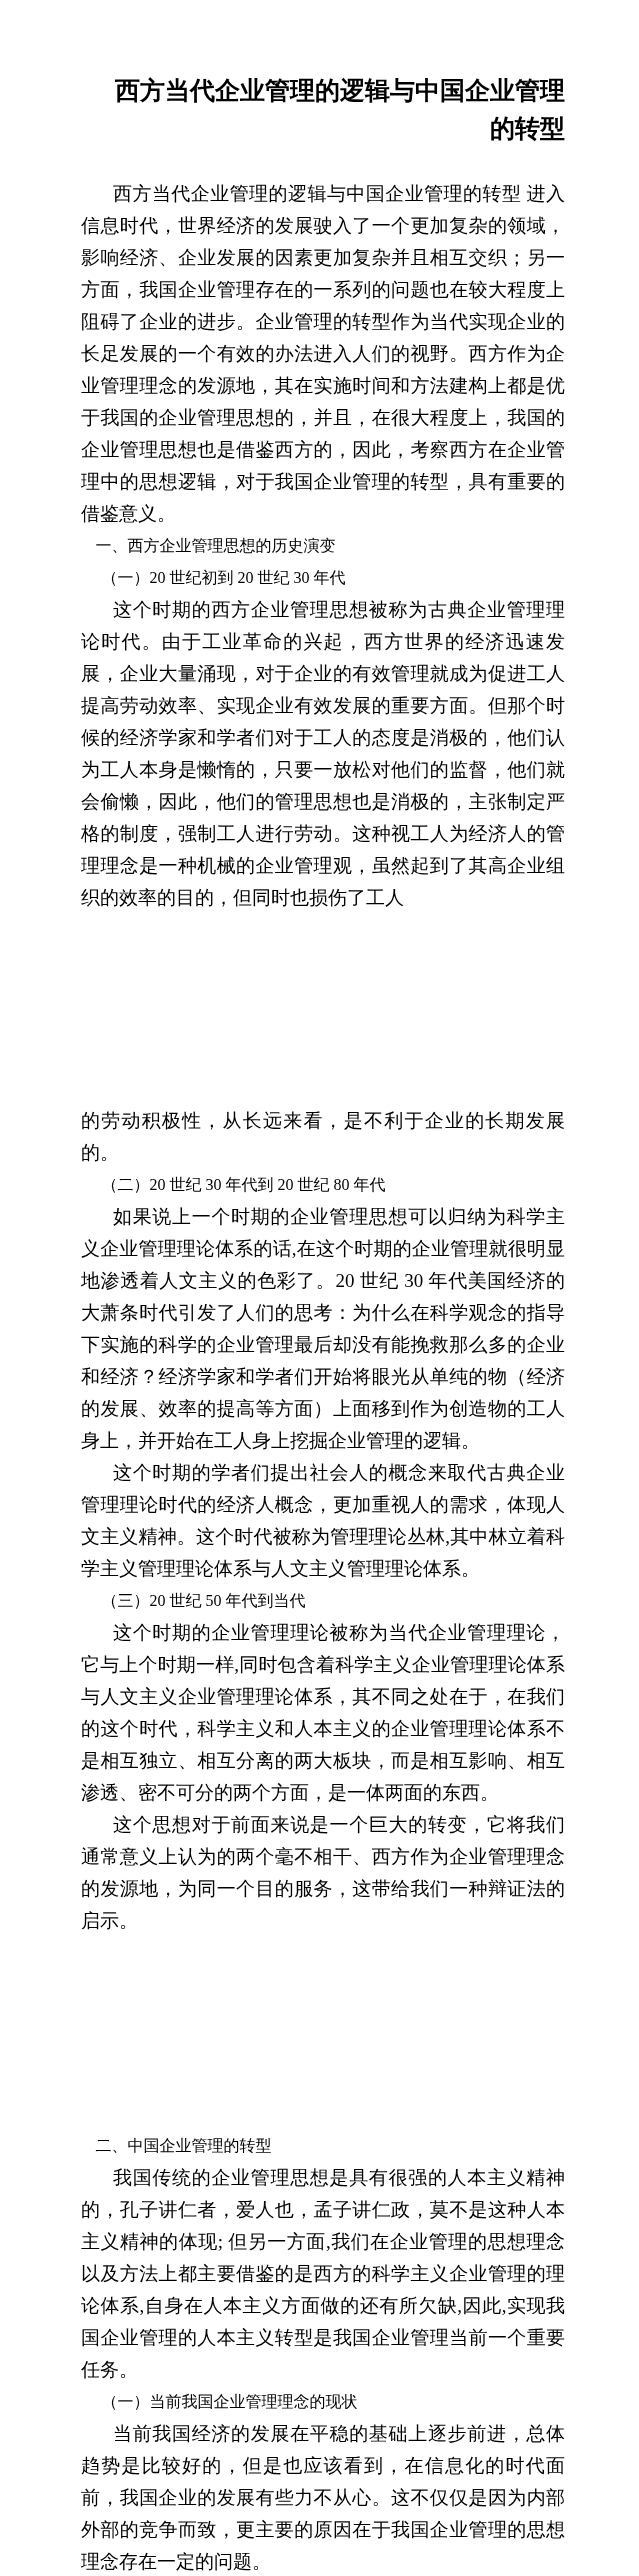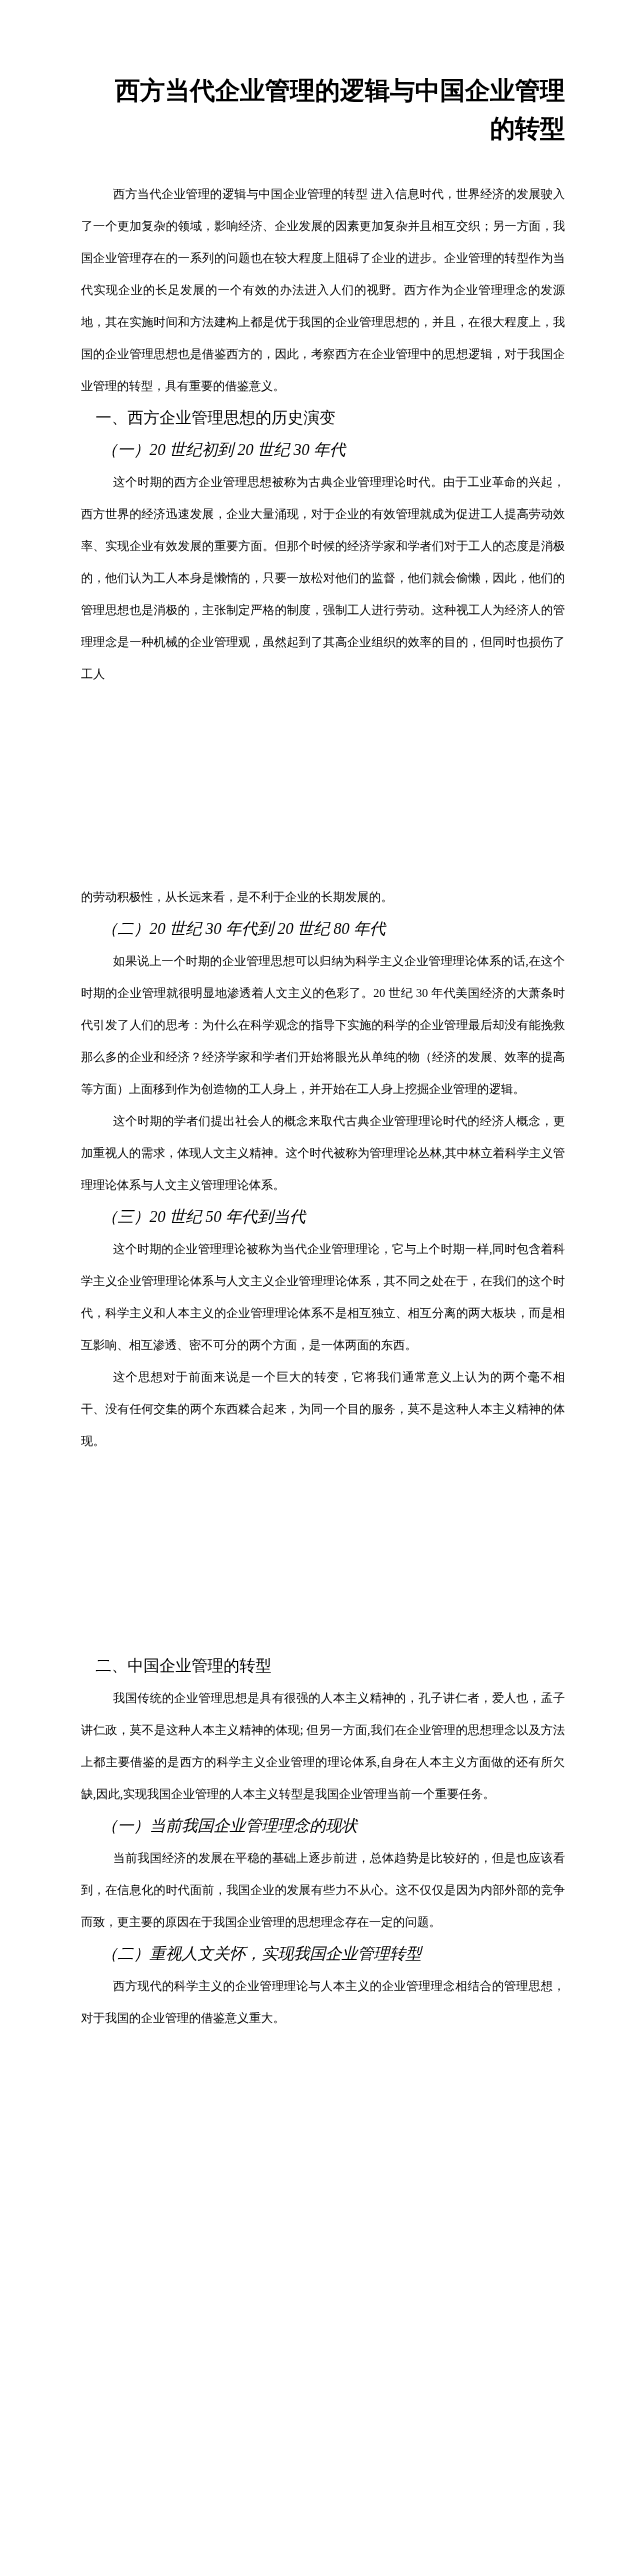--- a/index.html
+++ b/index.html
@@ -20,42 +20,41 @@
     padding: 72px 74px 0 81px; 
   }
   .doc-title {
     font-size: 25px;
     font-weight: bold;
     line-height: 38px;
     text-align: right;
     margin: 0 0 30px 0;
   }
   .para {
-    font-size: 12px;
+    font-size: 19px;
     line-height: 32px;
     text-align: justify;
     margin: 0;
     text-indent: 0;
     word-break: break-all;
   }
   .para.indent { text-indent: 32px; }
   .heading1 {
     font-size: 16px;
     font-weight: normal;
     line-height: 32px;
     margin: 0;
     text-indent: 14.4px;
   }
   .heading2 {
     font-size: 16px;
     font-weight: normal;
     line-height: 32px;
     margin: 0;
     text-indent: 20.6px;
-    font-style: italic;
   }
   .page-gap { width: 100%; }
 </style>
 </head>
 <body>
 
 <div class="page">
   <div class="content">
     <header class="doc-title">
       <div>西方当代企业管理的逻辑与中国企业管理</div>
@@ -66,21 +65,21 @@
         <h2 class="heading1">一、西方企业管理思想的历史演变</h2>
         <h3 class="heading2">（一）20 世纪初到 20 世纪 30 年代</h3>
         <p class="para indent">这个时期的西方企业管理思想被称为古典企业管理理论时代。由于工业革命的兴起，西方世界的经济迅速发展，企业大量涌现，对于企业的有效管理就成为促进工人提高劳动效率、实现企业有效发展的重要方面。但那个时候的经济学家和学者们对于工人的态度是消极的，他们认为工人本身是懒惰的，只要一放松对他们的监督，他们就会偷懒，因此，他们的管理思想也是消极的，主张制定严格的制度，强制工人进行劳动。这种视工人为经济人的管理理念是一种机械的企业管理观，虽然起到了其高企业组织的效率的目的，但同时也损伤了工人</p>
         <div class="page-gap" style="height: 191px;"></div>
         <p class="para">的劳动积极性，从长远来看，是不利于企业的长期发展的。</p>
         <h3 class="heading2">（二）20 世纪 30 年代到 20 世纪 80 年代</h3>
         <p class="para indent">如果说上一个时期的企业管理思想可以归纳为科学主义企业管理理论体系的话,在这个时期的企业管理就很明显地渗透着人文主义的色彩了。20 世纪 30 年代美国经济的大萧条时代引发了人们的思考：为什么在科学观念的指导下实施的科学的企业管理最后却没有能挽救那么多的企业和经济？经济学家和学者们开始将眼光从单纯的物（经济的发展、效率的提高等方面）上面移到作为创造物的工人身上，并开始在工人身上挖掘企业管理的逻辑。</p>
         <p class="para indent">这个时期的学者们提出社会人的概念来取代古典企业管理理论时代的经济人概念，更加重视人的需求，体现人文主义精神。这个时代被称为管理理论丛林,其中林立着科学主义管理理论体系与人文主义管理理论体系。</p>
         <h3 class="heading2">（三）20 世纪 50 年代到当代</h3>
         <p class="para indent">这个时期的企业管理理论被称为当代企业管理理论，它与上个时期一样,同时包含着科学主义企业管理理论体系与人文主义企业管理理论体系，其不同之处在于，在我们的这个时代，科学主义和人本主义的企业管理理论体系不是相互独立、相互分离的两大板块，而是相互影响、相互渗透、密不可分的两个方面，是一体两面的东西。</p>
-        <p class="para indent">这个思想对于前面来说是一个巨大的转变，它将我们通常意义上认为的两个毫不相干、没有任何交集的两个东西糅合起来，为同一个目的服务，莫不是这种人本主义精神的体现。</p>
+        <p class="para indent">这个思想对于前面来说是一个巨大的转变，它将我们通常意义上认为的两个毫不相干、西方作为企业管理理念的发源地，为同一个目的服务，这带给我们一种辩证法的启示。</p>
         <div class="page-gap" style="height: 193px;"></div>
         <h2 class="heading1">二、中国企业管理的转型</h2>
         <p class="para indent">我国传统的企业管理思想是具有很强的人本主义精神的，孔子讲仁者，爱人也，孟子讲仁政，莫不是这种人本主义精神的体现; 但另一方面,我们在企业管理的思想理念以及方法上都主要借鉴的是西方的科学主义企业管理的理论体系,自身在人本主义方面做的还有所欠缺,因此,实现我国企业管理的人本主义转型是我国企业管理当前一个重要任务。</p>
         <h3 class="heading2">（一）当前我国企业管理理念的现状</h3>
         <p class="para indent">当前我国经济的发展在平稳的基础上逐步前进，总体趋势是比较好的，但是也应该看到，在信息化的时代面前，我国企业的发展有些力不从心。这不仅仅是因为内部外部的竞争而致，更主要的原因在于我国企业管理的思想理念存在一定的问题。</p>
         <h3 class="heading2">（二）重视人文关怀，实现我国企业管理转型</h3>
         <p class="para indent">西方现代的科学主义的企业管理理论与人本主义的企业管理理念相结合的管理思想，对于我国的企业管理的借鉴意义重大。</p>
       </article>
   </div>
 </div>

